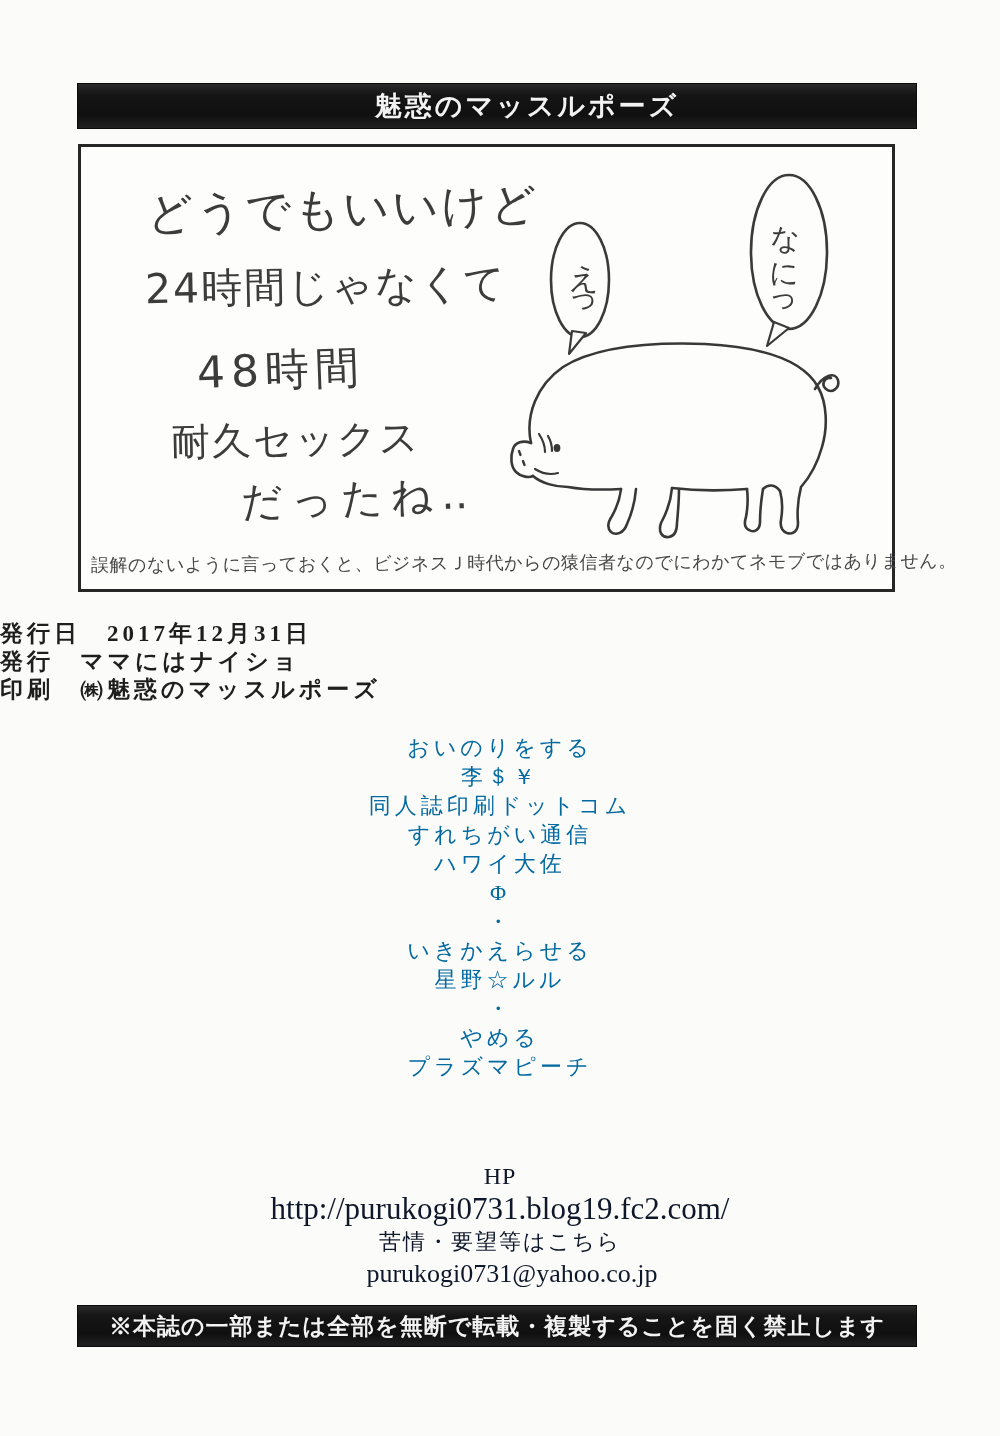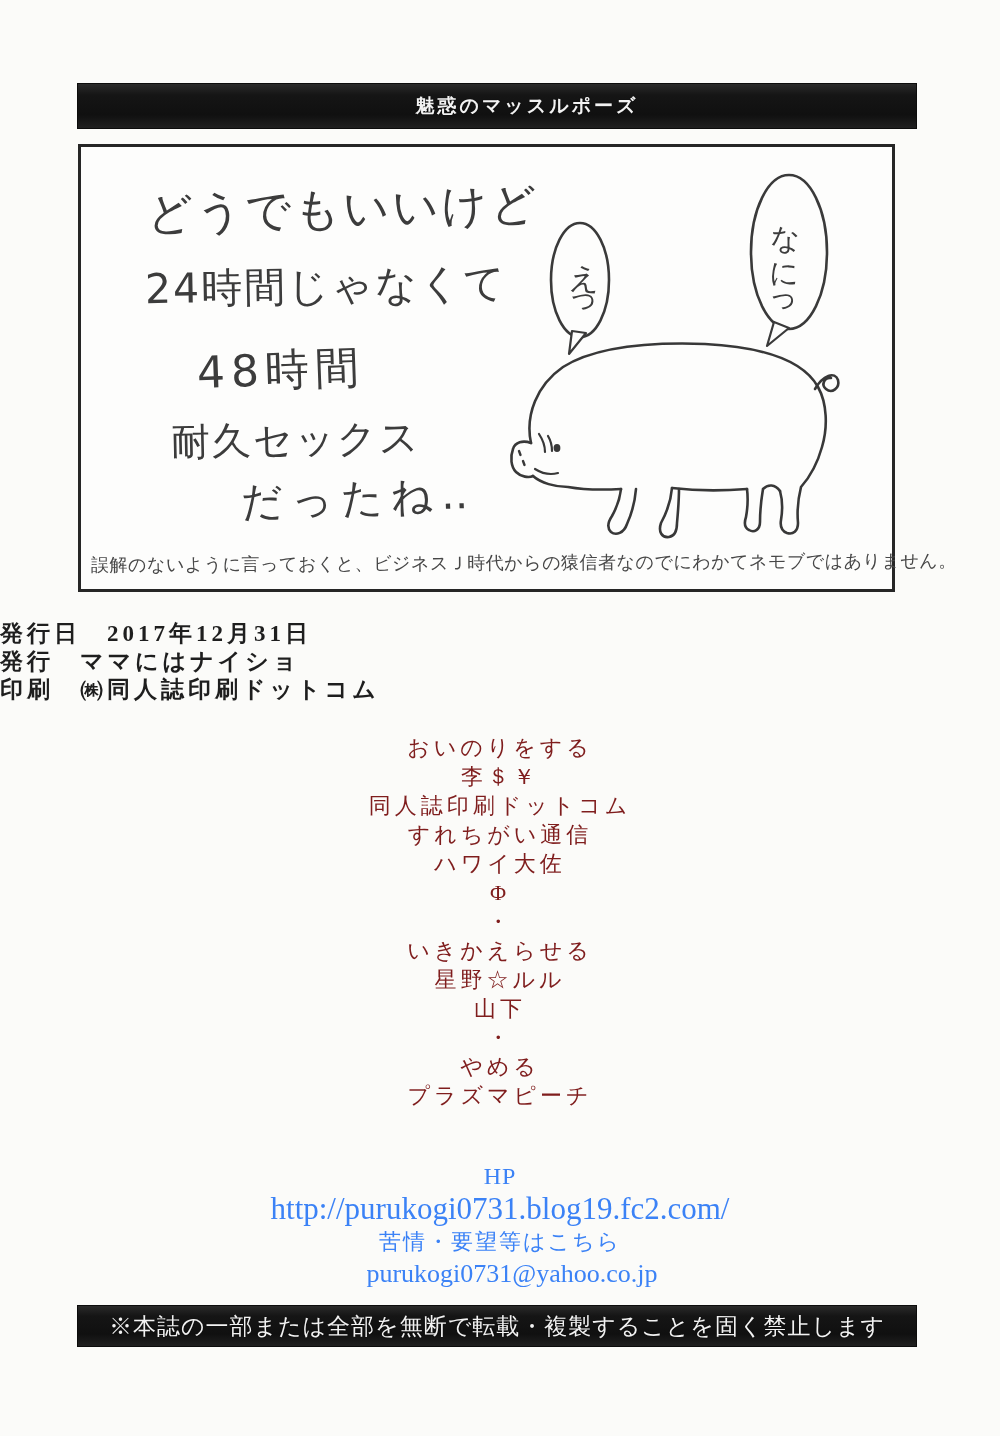--- a/index.html
+++ b/index.html
@@ -11,26 +11,26 @@
   
   .bar {
     position:absolute; left:78px; width:838px;
     background:linear-gradient(180deg,#2a2a2a 0%,#151515 25%,#101010 70%,#202020 100%);
     color:#f2f2f2; display:flex; align-items:center; justify-content:center;
     box-shadow:0 0 0 1px #0c0c0c;
   }
   .header-bar { top:84px; height:44px; }
   .header-bar span {
     font-family:"DejaVu Sans", sans-serif; font-weight:bold;
-    font-size:19px; letter-spacing:3px; margin-left:60px;
+    font-size:27px; letter-spacing:3px; margin-left:60px;
     text-shadow:0 0 1px #000;
   }
   .footer-bar { top:1306px; height:40px; }
   .footer-bar span {
-    font-family:"DejaVu Serif", serif; font-weight:normal;
+    font-family:"DejaVu Serif", serif; font-weight:bold;
     font-size:23px; letter-spacing:1px; text-shadow:0 0 1px #000;
   }
   
   .art-box {
     position:absolute; left:78px; top:144px; width:811px; height:442px;
     border:3px solid #262626; background:#fdfdfc;
   }
   .hw {
     position:absolute; font-family:"DejaVu Sans", sans-serif;
     color:#3c3c3c; white-space:nowrap; font-weight:500;
@@ -54,26 +54,26 @@
   .bt2 { left:684px; top:58px;  font-size:29px; letter-spacing:5px; transform:rotate(2deg); }
   
   .pub-block {
     position:absolute; left:0; top:620px; width:1000px; text-align:left;
     font-weight:bold; font-size:23px; letter-spacing:4px;
   }
   .pub-line { height:28px; line-height:28px; }
   .pub-label { margin-right:26px; }
   .credits-block {
     position:absolute; left:0; top:733px; width:1000px; text-align:center;
-    font-size:22px; letter-spacing:4px; color:#7f1d1d;
+    font-size:22px; letter-spacing:4px; color:#0369a1;
   }
   .credit-item { height:29px; line-height:29px; }
   .hp-block {
     position:absolute; left:0; top:1160px; width:1000px; text-align:center;
-    color:#3b82f6;
+    color:#0f172a;
   }
   .hp-label   { font-size:24px; letter-spacing:1px; height:32px; line-height:32px; }
   .hp-url     { font-size:31px; height:33px; line-height:33px; }
   .hp-contact { font-size:22px; letter-spacing:2px; height:32px; line-height:34px; }
   .hp-email   { font-size:26px; height:33px; line-height:34px;padding-left:24px; }
 </style>
 </head>
 <body>
 
 <div class="page">
@@ -147,35 +147,34 @@
   </div>
 
   <div class="pub-block">
     <div class="pub-line">
       <span class="pub-label">発行日</span><span>2017年12月31日</span>
     </div>
     <div class="pub-line">
       <span class="pub-label">発行</span><span>ママにはナイショ</span>
     </div>
     <div class="pub-line">
-      <span class="pub-label">印刷</span><span>㈱同人誌印刷ドットコム</span>
+      <span class="pub-label">印刷</span><span>㈱魅惑のマッスルポーズ</span>
     </div>
   </div>
 
   <div class="credits-block">
     <div class="credit-item">おいのりをする</div>
     <div class="credit-item">李＄￥</div>
     <div class="credit-item">同人誌印刷ドットコム</div>
     <div class="credit-item">すれちがい通信</div>
     <div class="credit-item">ハワイ大佐</div>
     <div class="credit-item">Φ</div>
     <div class="credit-item">・</div>
     <div class="credit-item">いきかえらせる</div>
     <div class="credit-item">星野☆ルル</div>
-    <div class="credit-item">山下</div>
     <div class="credit-item">・</div>
     <div class="credit-item">やめる</div>
     <div class="credit-item">プラズマピーチ</div>
   </div>
 
   <div class="hp-block">
     <div class="hp-label">HP</div>
     <div class="hp-url">http://purukogi0731.blog19.fc2.com/</div>
     <div class="hp-contact">苦情・要望等はこちら</div>
     <div class="hp-email">purukogi0731@yahoo.co.jp</div>

